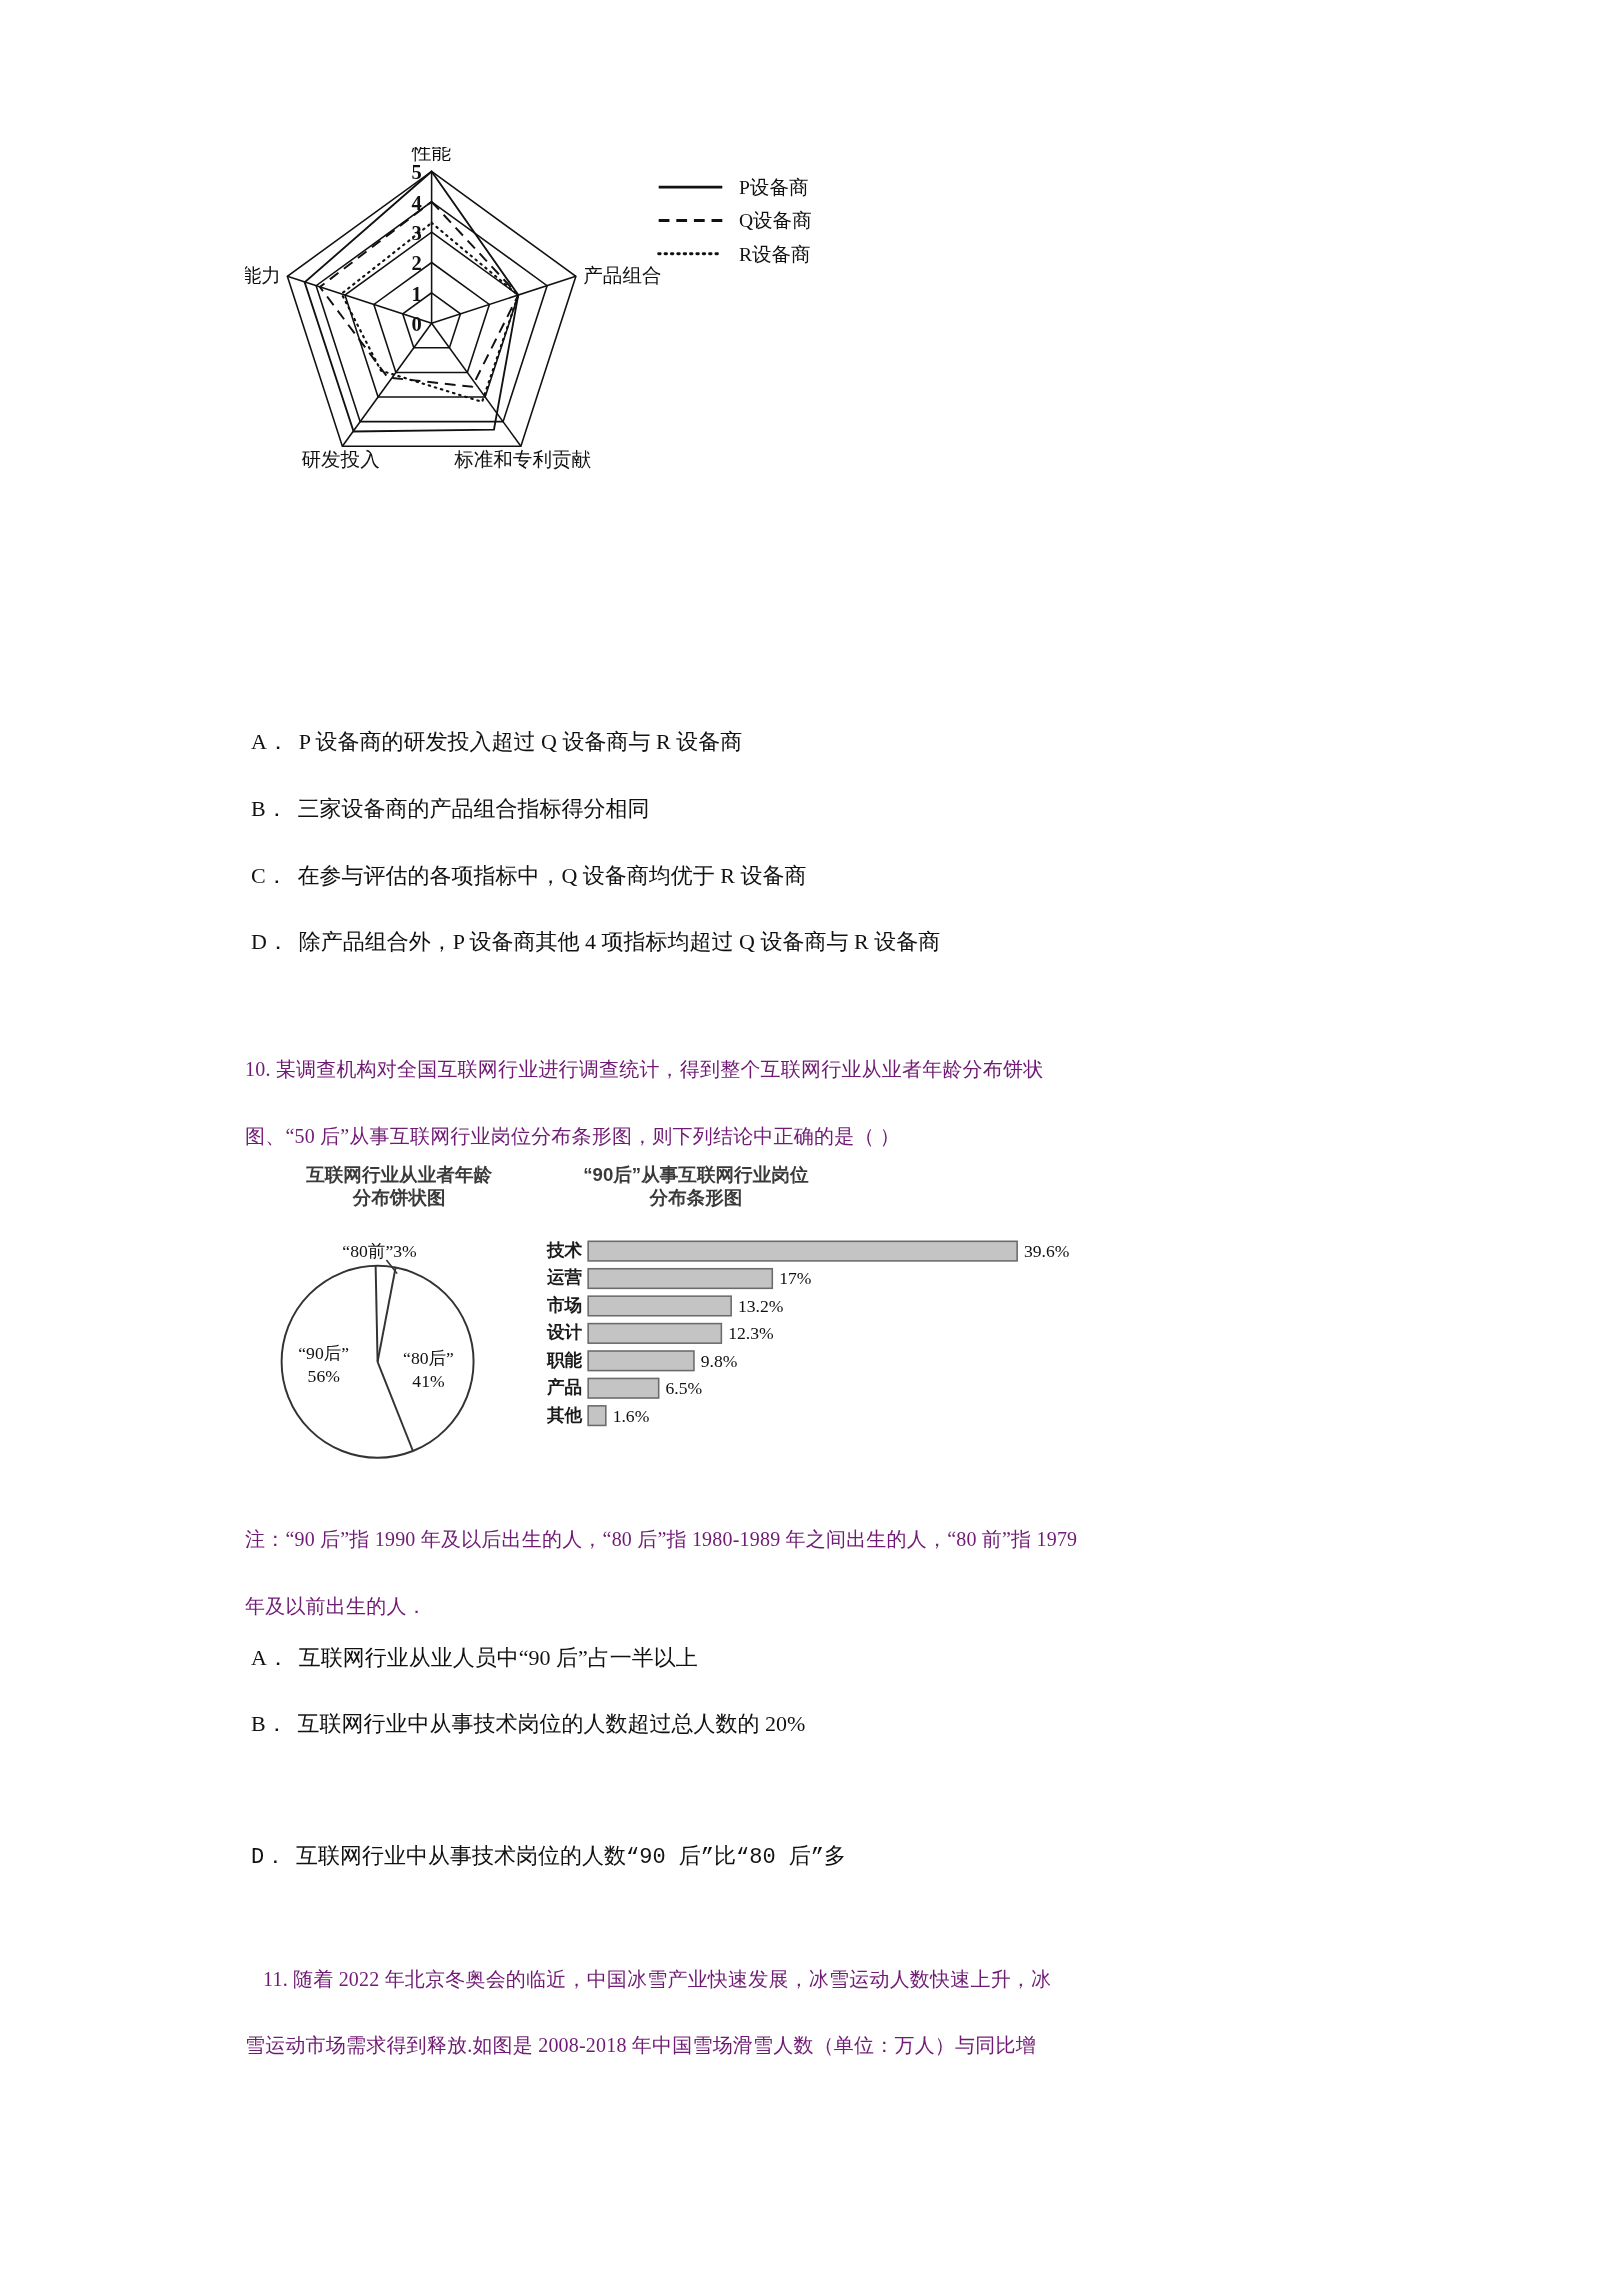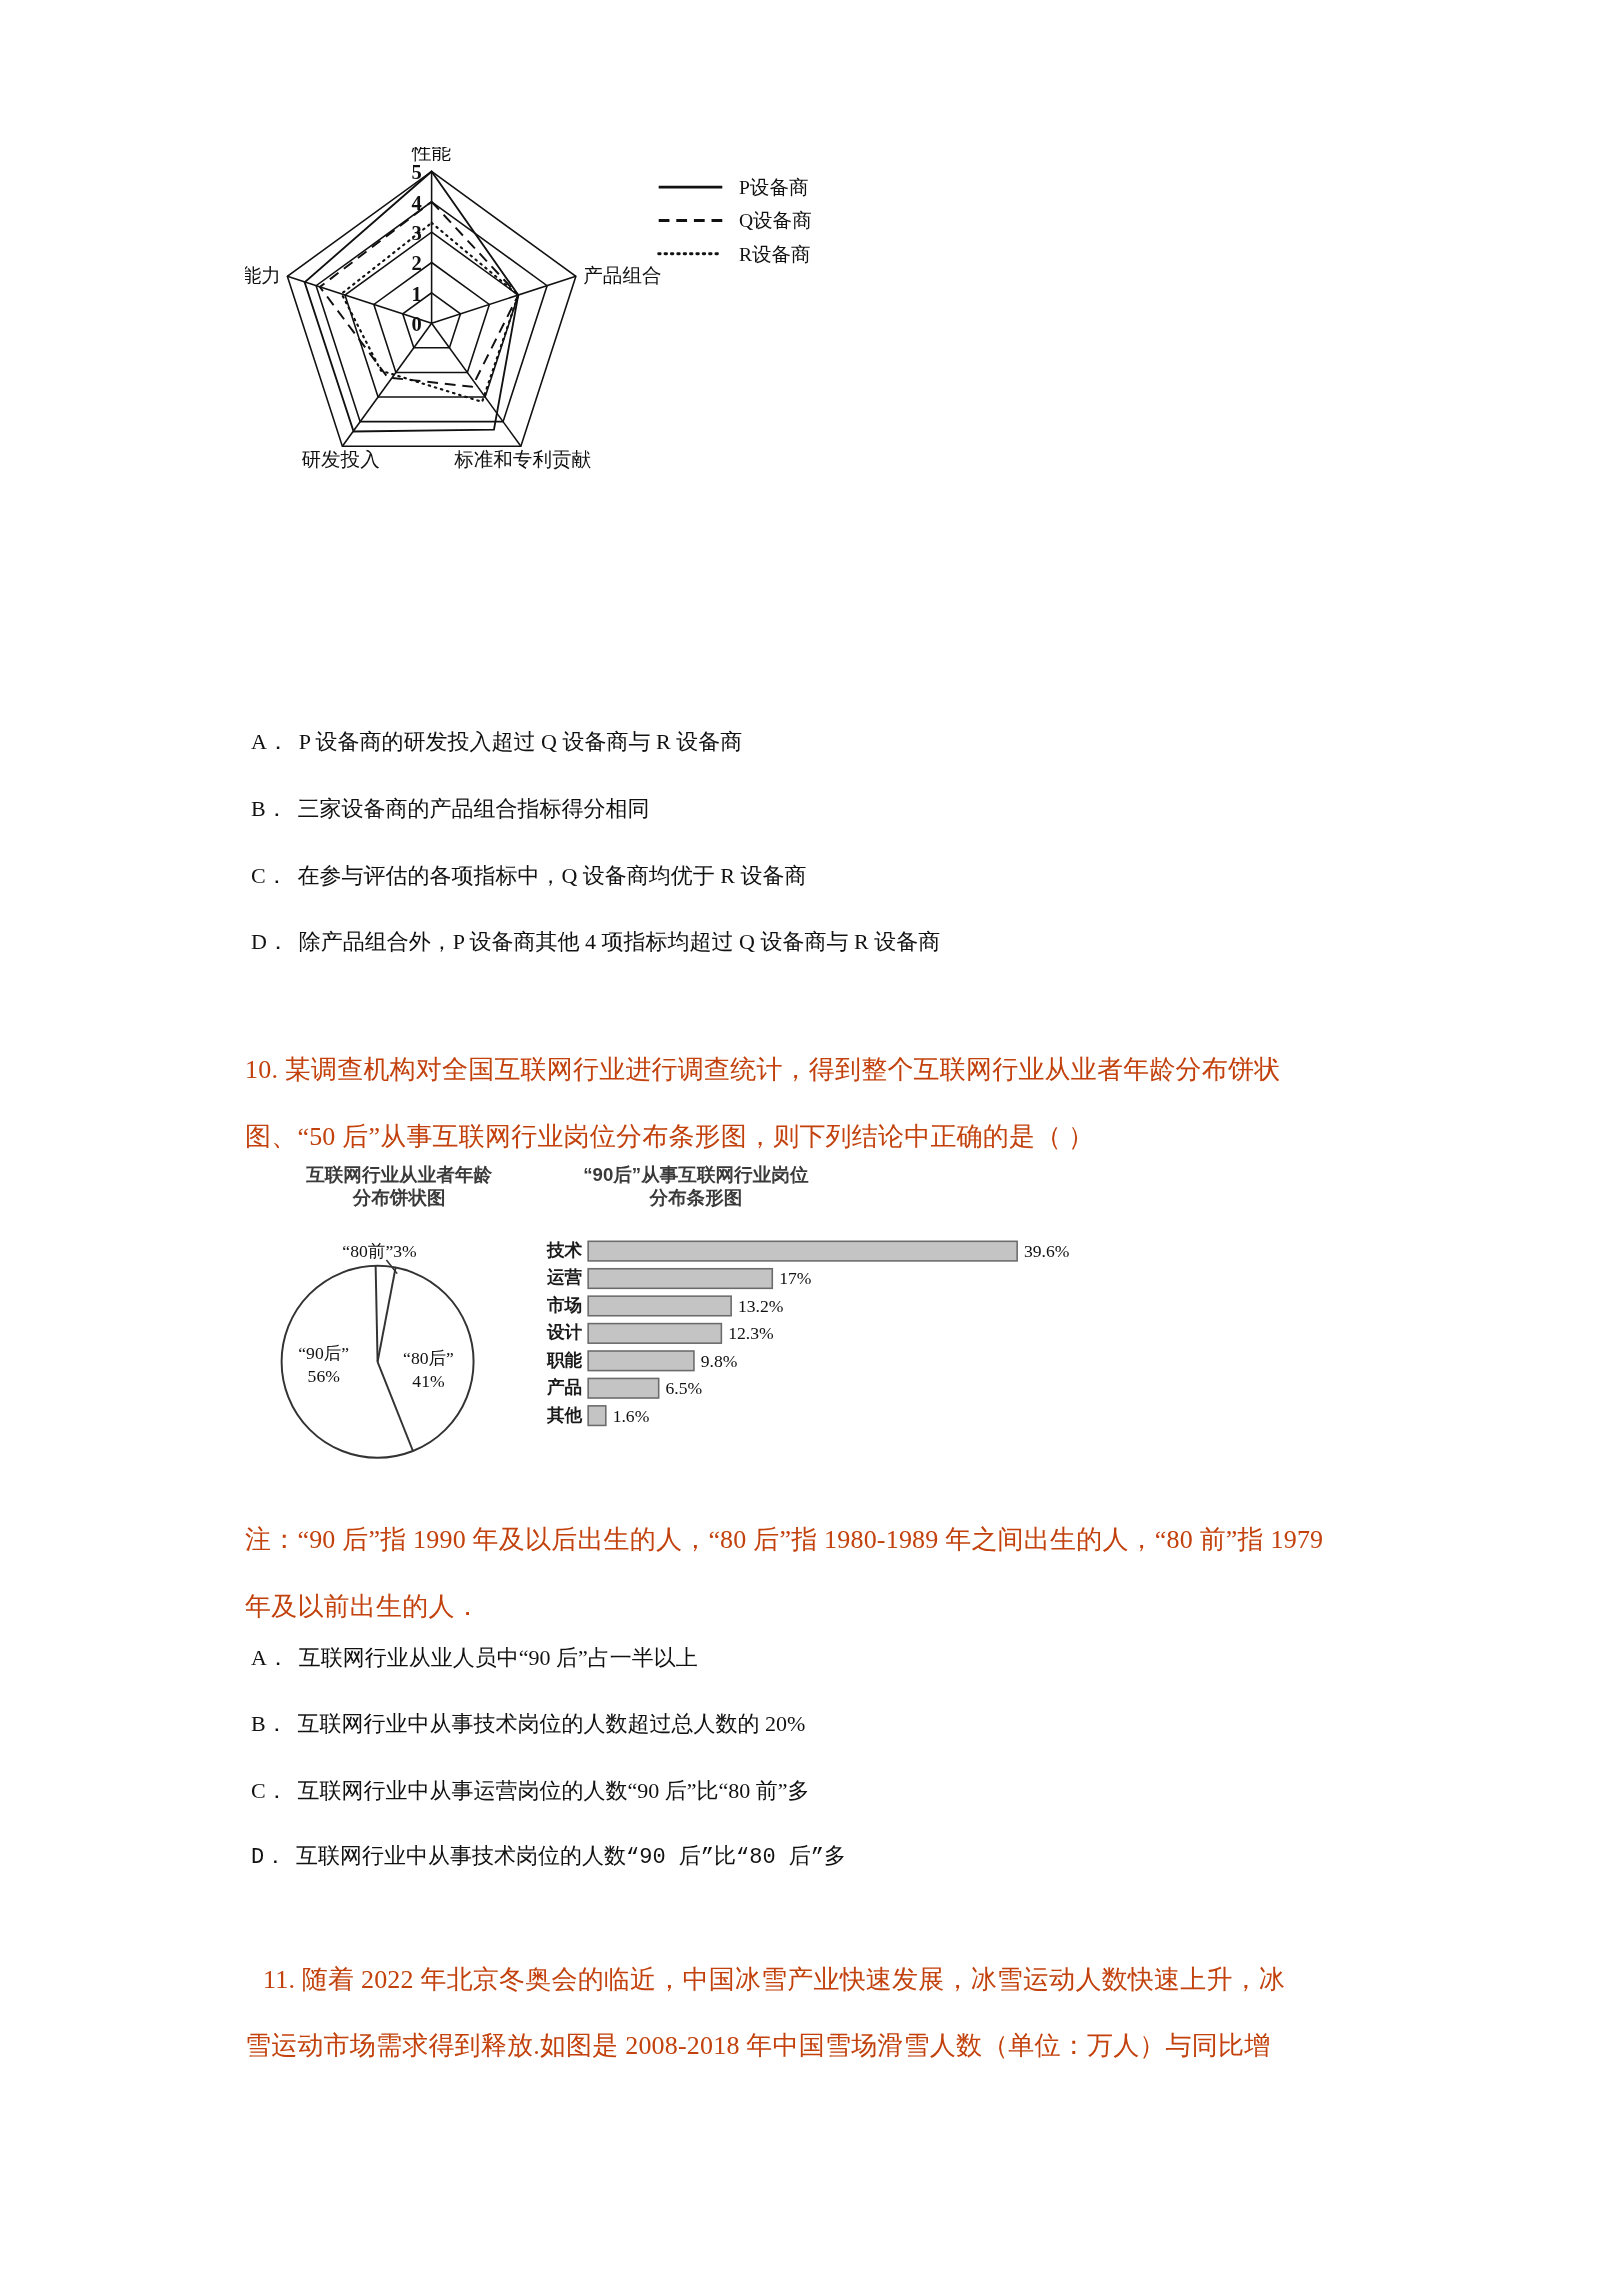--- a/index.html
+++ b/index.html
@@ -17,24 +17,24 @@
   }
   .page {
     position: absolute;
     inset: 0;
     padding: 0;
   }
 
   
   .q-text {
     position: absolute;
-    font-size: 26px;
+    font-size: 20px;
     line-height: 61px;
     letter-spacing: 0.2px;
-    color: #c2410c;
+    color: #701a75;
     white-space: nowrap;
   }
   .opt {
     position: absolute;
     font-size: 22px;
     line-height: 29px;
     color: #111;
     white-space: nowrap;
   }
   .opt .lbl { margin-right: 9.8px; }
@@ -235,23 +235,20 @@
 
   <div class="q-text" style="left:245px; top:1509px;">注：“90 后”指 1990 年及以后出生的人，“80 后”指 1980-1989 年之间出生的人，“80 前”指 1979</div>
   <div class="q-text" style="left:245px; top:1576px;">年及以前出生的人．</div>
 
   <div class="opt" style="left:251px; top:1643px;">
     <span class="lbl">A．</span><span>互联网行业从业人员中“90 后”占一半以上</span>
   </div>
   <div class="opt" style="left:251px; top:1709px;">
     <span class="lbl">B．</span><span>互联网行业中从事技术岗位的人数超过总人数的 20%</span>
   </div>
-  <div class="opt" style="left:251px; top:1776px;">
-    <span class="lbl">C．</span><span>互联网行业中从事运营岗位的人数“90 后”比“80 前”多</span>
-  </div>
   <div class="opt" style="left:251px; top:1843px;font-family:Liberation Mono, monospace;">
     <span class="lbl">D．</span><span>互联网行业中从事技术岗位的人数“90 后”比“80 后”多</span>
   </div>
 
   <div class="q-text" style="left:245px; top:1949px;margin-left:18px;">11. 随着 2022 年北京冬奥会的临近，中国冰雪产业快速发展，冰雪运动人数快速上升，冰</div>
   <div class="q-text" style="left:245px; top:2015px;">雪运动市场需求得到释放.如图是 2008-2018 年中国雪场滑雪人数（单位：万人）与同比增</div>
 
 </div>
 
 

